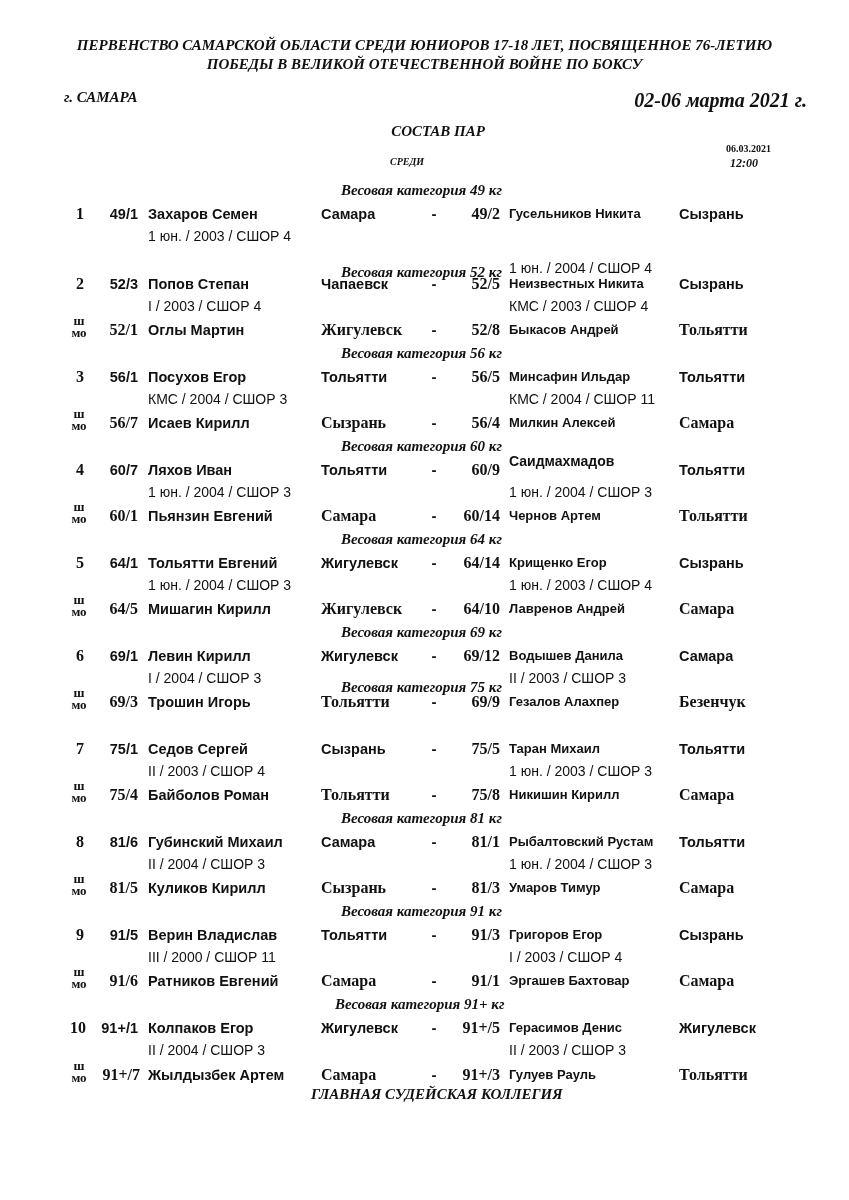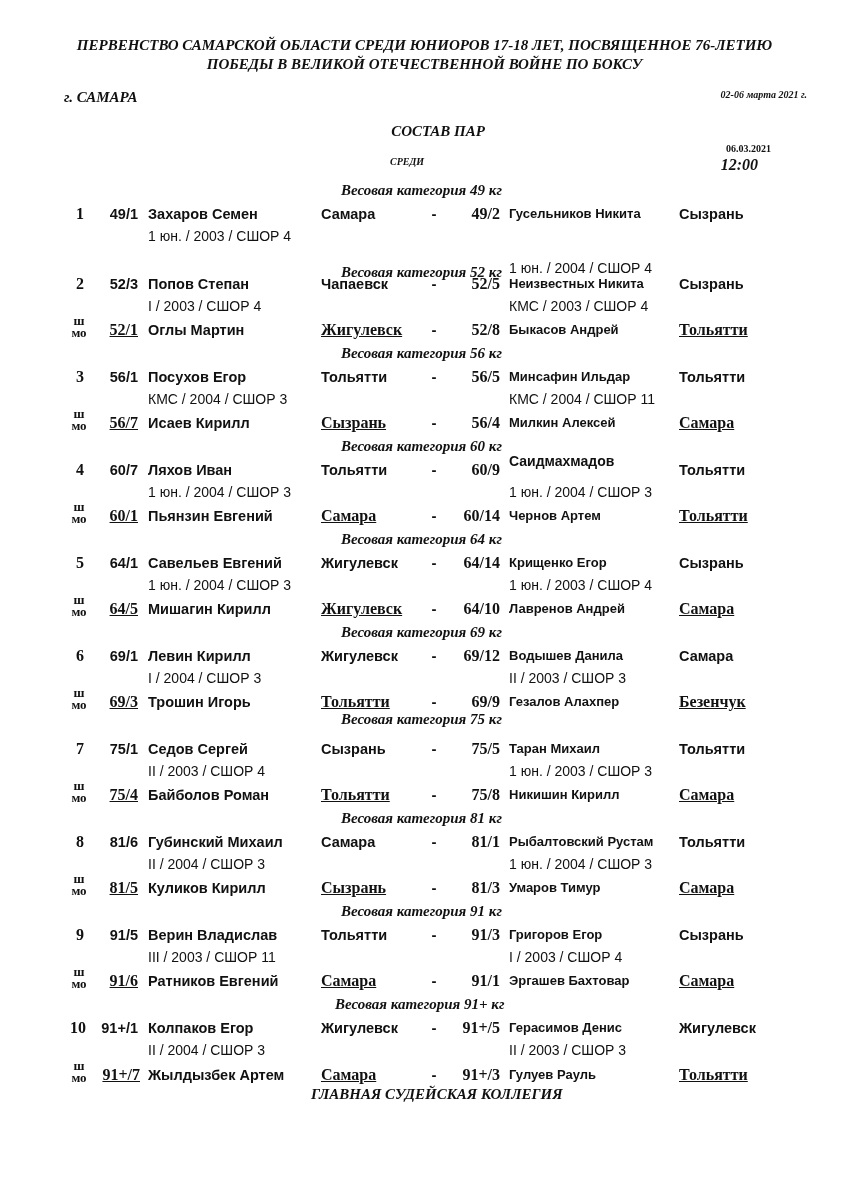--- a/index.html
+++ b/index.html
@@ -13,43 +13,43 @@
   .rank { left: 66px; width: 28px; text-align: center; font-family: "Liberation Serif", serif; font-weight: bold; font-size: 16px; }
   .ln { left: 96px; width: 42px; text-align: right; font-weight: bold; }
   .lname { left: 148px; font-family: "Liberation Sans", sans-serif; font-weight: bold; font-size: 14.5px; }
   .lcity { left: 321px; font-weight: bold; }
   .dash { left: 429px; width: 10px; text-align: center; font-family: "Liberation Sans", sans-serif; font-weight: bold; }
   .rn { left: 450px; width: 50px; text-align: right; font-family: "Liberation Serif", serif; font-weight: bold; font-size: 16px; }
   .rname { left: 509px; font-family: "Liberation Sans", sans-serif; font-weight: bold; font-size: 13px; }
   .rcity { left: 679px; font-weight: bold; }
   .sub { position: absolute; font-family: "Liberation Sans", sans-serif; font-size: 14px; line-height: 22px; white-space: nowrap; }
   .f-sans { font-family: "Liberation Sans", sans-serif; font-size: 14.5px; }
-  .f-serif { font-family: "Liberation Serif", serif; font-size: 16px; text-decoration: underline; }
+  .f-serif { font-family: "Liberation Serif", serif; font-size: 16px; }
   .place { position: absolute; left: 68px; width: 22px; height: 24px; overflow: hidden; font-family: "Liberation Serif", serif; font-weight: bold; font-size: 13px; line-height: 12px; text-align: center; }
   .clip2 { position: absolute; left: 509px; width: 160px; height: 22px; overflow: hidden; font-family: "Liberation Sans", sans-serif; font-weight: bold; font-size: 14px; line-height: 16px; }
 </style>
 </head>
 <body>
 
 <div class="abs title serif-bi" style="top:36px;">ПЕРВЕНСТВО САМАРСКОЙ ОБЛАСТИ СРЕДИ ЮНИОРОВ 17-18 ЛЕТ, ПОСВЯЩЕННОЕ 76-ЛЕТИЮ</div>
 <div class="abs title serif-bi" style="top:55px;">ПОБЕДЫ В ВЕЛИКОЙ ОТЕЧЕСТВЕННОЙ ВОЙНЕ ПО БОКСУ</div>
 <div class="abs serif-bi" style="top:89px; left:64px; font-size:15px;">г. САМАРА</div>
-<div class="abs serif-bi" style="top:89px; right:42px; font-size:10px;font-family:Liberation Serif, serif;">02-06 марта 2021 г.</div>
+<div class="abs serif-bi" style="top:89px; right:42px; font-size:20px;font-family:Liberation Serif, serif;">02-06 марта 2021 г.</div>
 <div class="abs serif-bi" style="top:123px; left:0; width:876px; text-align:center; font-size:15px;">СОСТАВ ПАР</div>
 <div class="abs serif-bi" style="top:143px; right:78px; font-size:10px; font-style:normal;">06.03.2021</div>
 <div class="abs serif-bi" style="top:156px; left:390px; font-size:10px;">СРЕДИ</div>
-<div class="abs serif-bi" style="top:156px; right:91px; font-size:16px;">12:00</div>
+<div class="abs serif-bi" style="top:156px; right:91px; font-size:12px;">12:00</div>
 
 <div class="abs cat" style="top:182px;">Весовая  категория  49 кг</div>
 <div class="abs cat" style="top:252px;margin-top:12px;">Весовая  категория  52 кг</div>
 <div class="abs cat" style="top:345px;">Весовая  категория  56 кг</div>
 <div class="abs cat" style="top:438px;">Весовая  категория  60 кг</div>
 <div class="abs cat" style="top:531px;">Весовая  категория  64 кг</div>
 <div class="abs cat" style="top:624px;">Весовая  категория  69 кг</div>
-<div class="abs cat" style="top:711px;">Весовая  категория  75 кг</div>
+<div class="abs cat" style="top:679px;">Весовая  категория  75 кг</div>
 <div class="abs cat" style="top:810px;">Весовая  категория  81 кг</div>
 <div class="abs cat" style="top:903px;">Весовая  категория  91 кг</div>
 <div class="abs cat" style="top:996px; left:335px;">Весовая  категория  91+ кг</div>
 
 <div class="row" style="top:203px;">
   <span class="cell rank">1</span>
   <span class="cell ln f-sans">49/1</span>
   <span class="cell lname">Захаров Семен</span>
   <span class="cell lcity f-sans">Самара</span>
   <span class="cell dash">-</span>
@@ -126,21 +126,21 @@
   <span class="cell lcity f-serif">Самара</span>
   <span class="cell dash">-</span>
   <span class="cell rn">60/14</span>
   <span class="cell rname">Чернов Артем</span>
   <span class="cell rcity f-serif">Тольятти</span>
 </div>
 
 <div class="row" style="top:552px;">
   <span class="cell rank">5</span>
   <span class="cell ln f-sans">64/1</span>
-  <span class="cell lname">Савельев Евгений</span>
+  <span class="cell lname">Тольятти Евгений</span>
   <span class="cell lcity f-sans">Жигулевск</span>
   <span class="cell dash">-</span>
   <span class="cell rn">64/14</span>
   <span class="cell rname">Крищенко Егор</span>
   <span class="cell rcity f-sans">Сызрань</span>
   <span class="sub" style="left:148px; top:22px;">1 юн. / 2004 / СШОР 3</span>
   <span class="sub" style="left:509px; top:22px;">1 юн. / 2003 / СШОР 4</span>
 </div>
 <div class="row" style="top:598px;">
   <span class="place" style="top:-4px;">ш мо</span>
@@ -224,21 +224,21 @@
 
 <div class="row" style="top:924px;">
   <span class="cell rank">9</span>
   <span class="cell ln f-sans">91/5</span>
   <span class="cell lname">Верин Владислав</span>
   <span class="cell lcity f-sans">Тольятти</span>
   <span class="cell dash">-</span>
   <span class="cell rn">91/3</span>
   <span class="cell rname">Григоров Егор</span>
   <span class="cell rcity f-sans">Сызрань</span>
-  <span class="sub" style="left:148px; top:22px;">III / 2003 / СШОР 11</span>
+  <span class="sub" style="left:148px; top:22px;">III / 2000 / СШОР 11</span>
   <span class="sub" style="left:509px; top:22px;">I / 2003 / СШОР 4</span>
 </div>
 <div class="row" style="top:970px;">
   <span class="place" style="top:-4px;">ш мо</span>
   <span class="cell ln f-serif" style="left:100px; width:38px;">91/6</span>
   <span class="cell lname">Ратников Евгений</span>
   <span class="cell lcity f-serif">Самара</span>
   <span class="cell dash">-</span>
   <span class="cell rn">91/1</span>
   <span class="cell rname">Эргашев Бахтовар</span>

